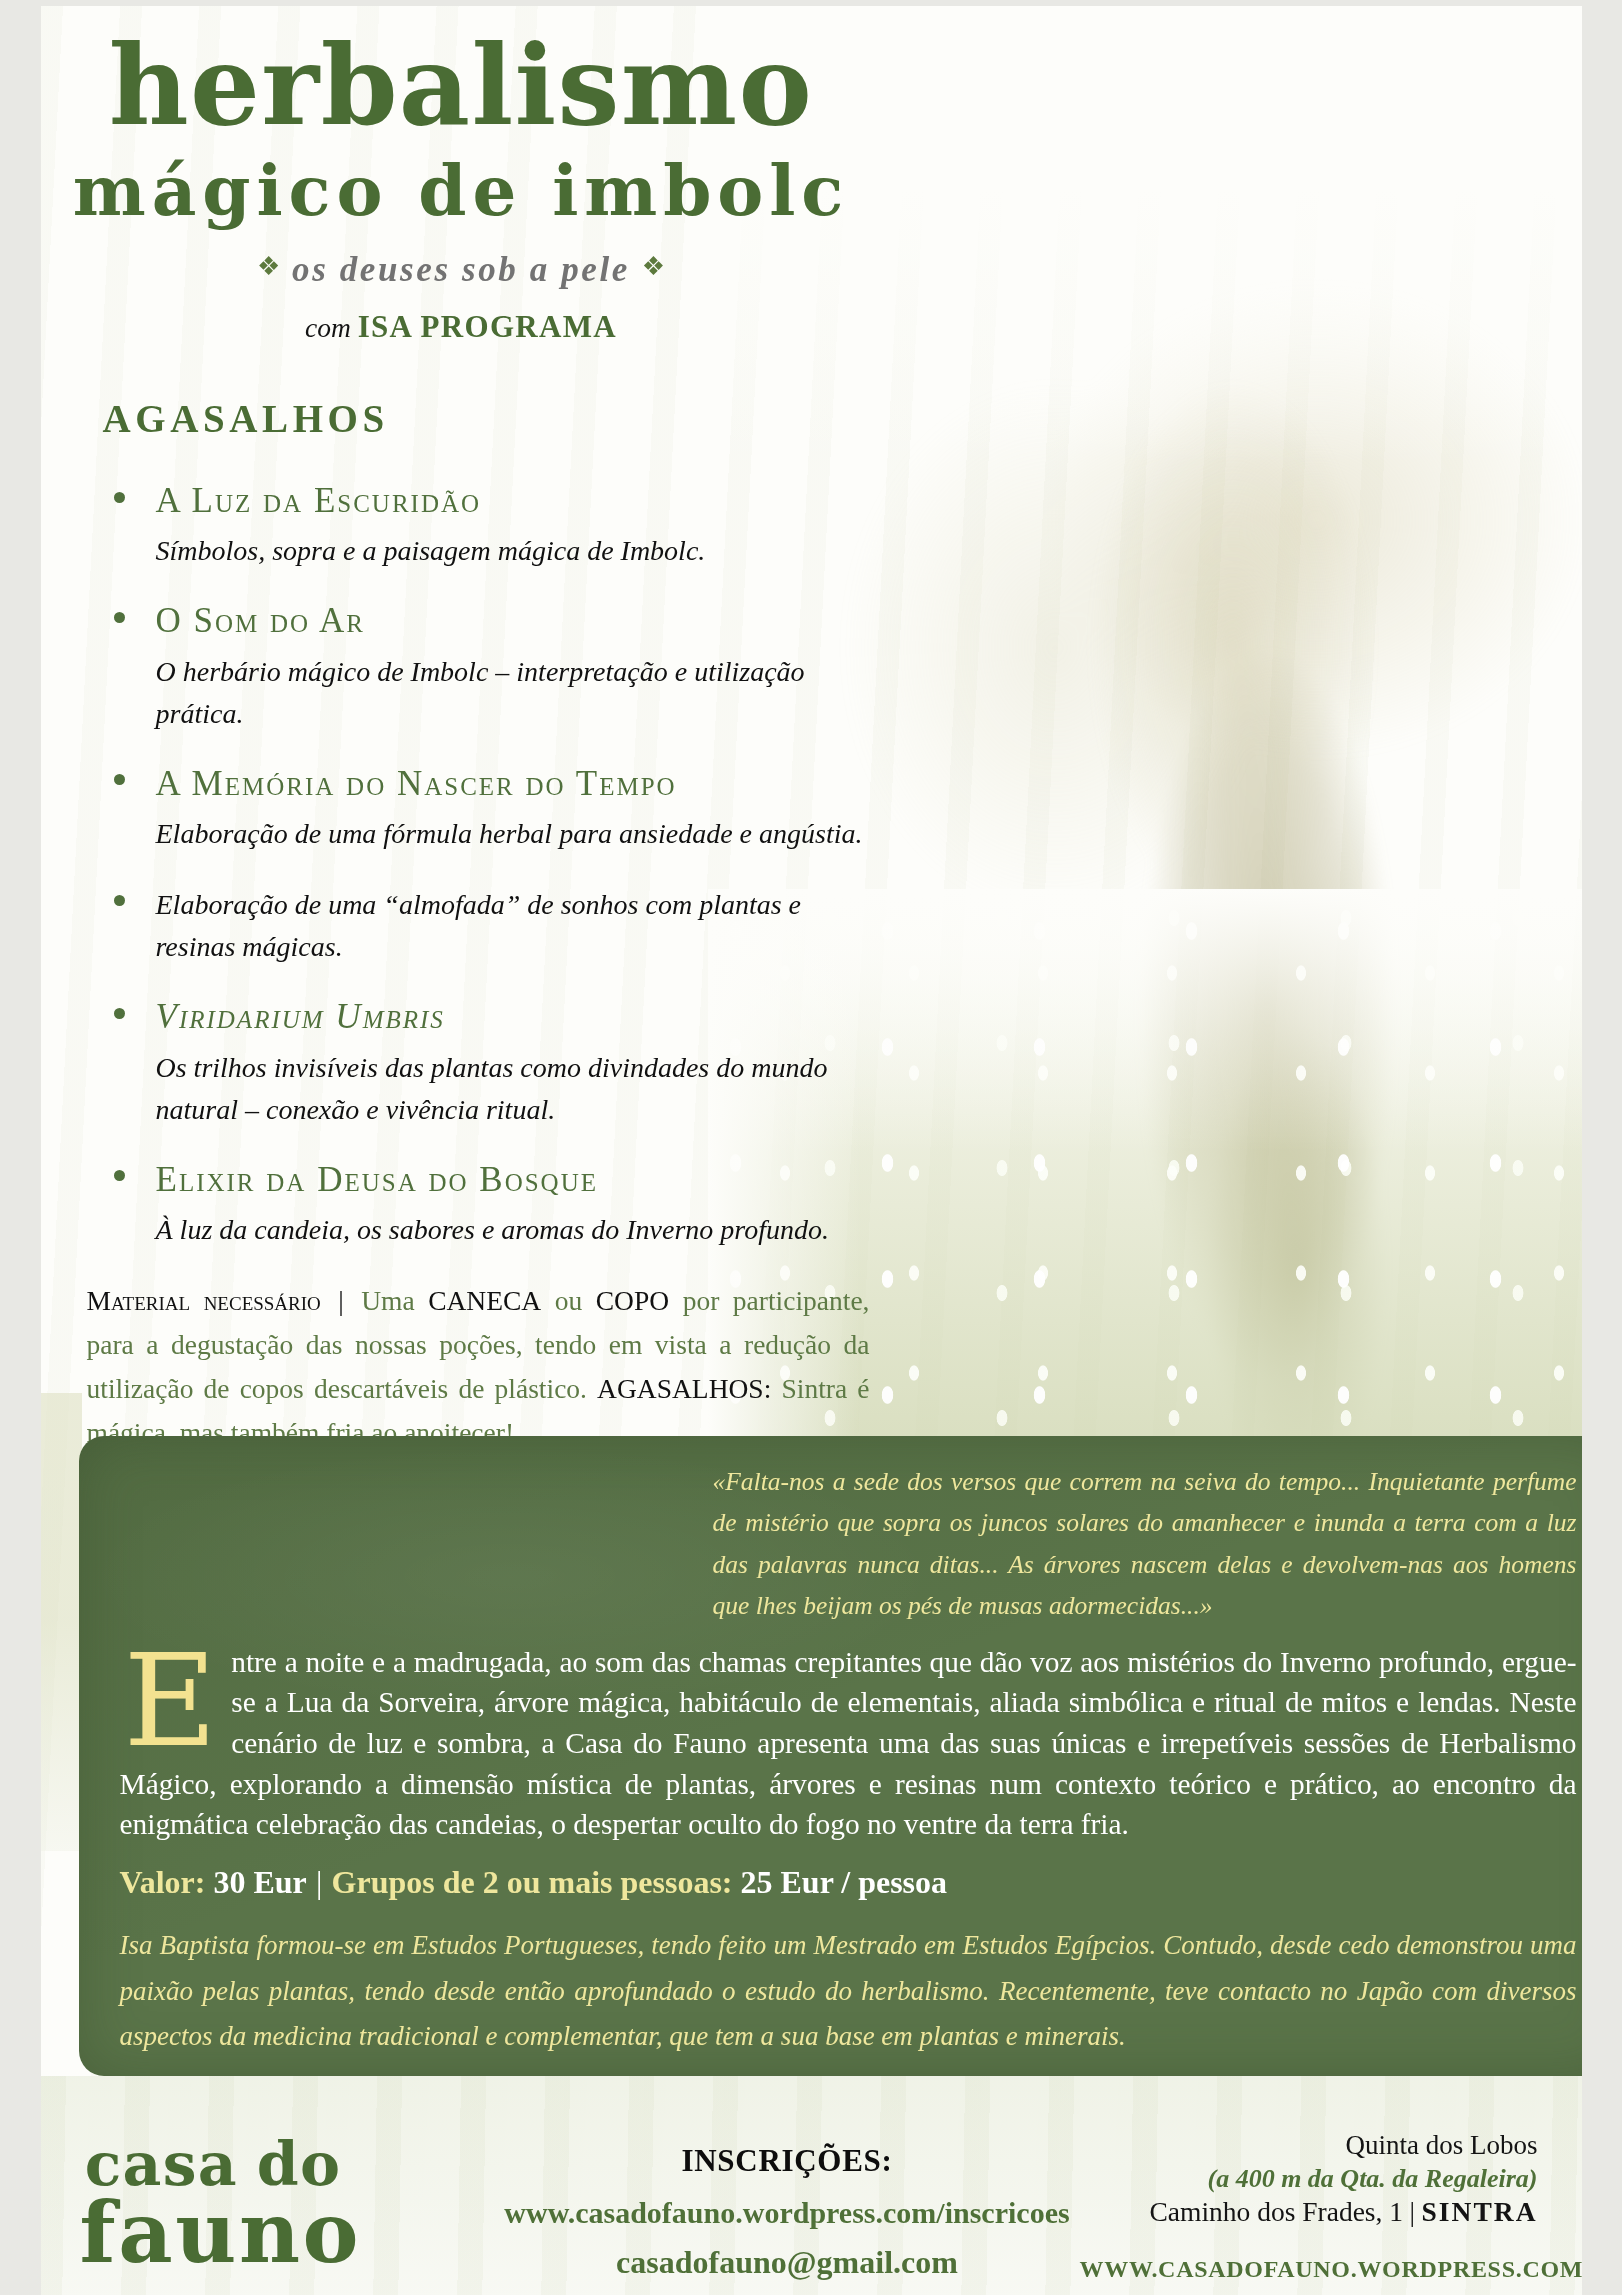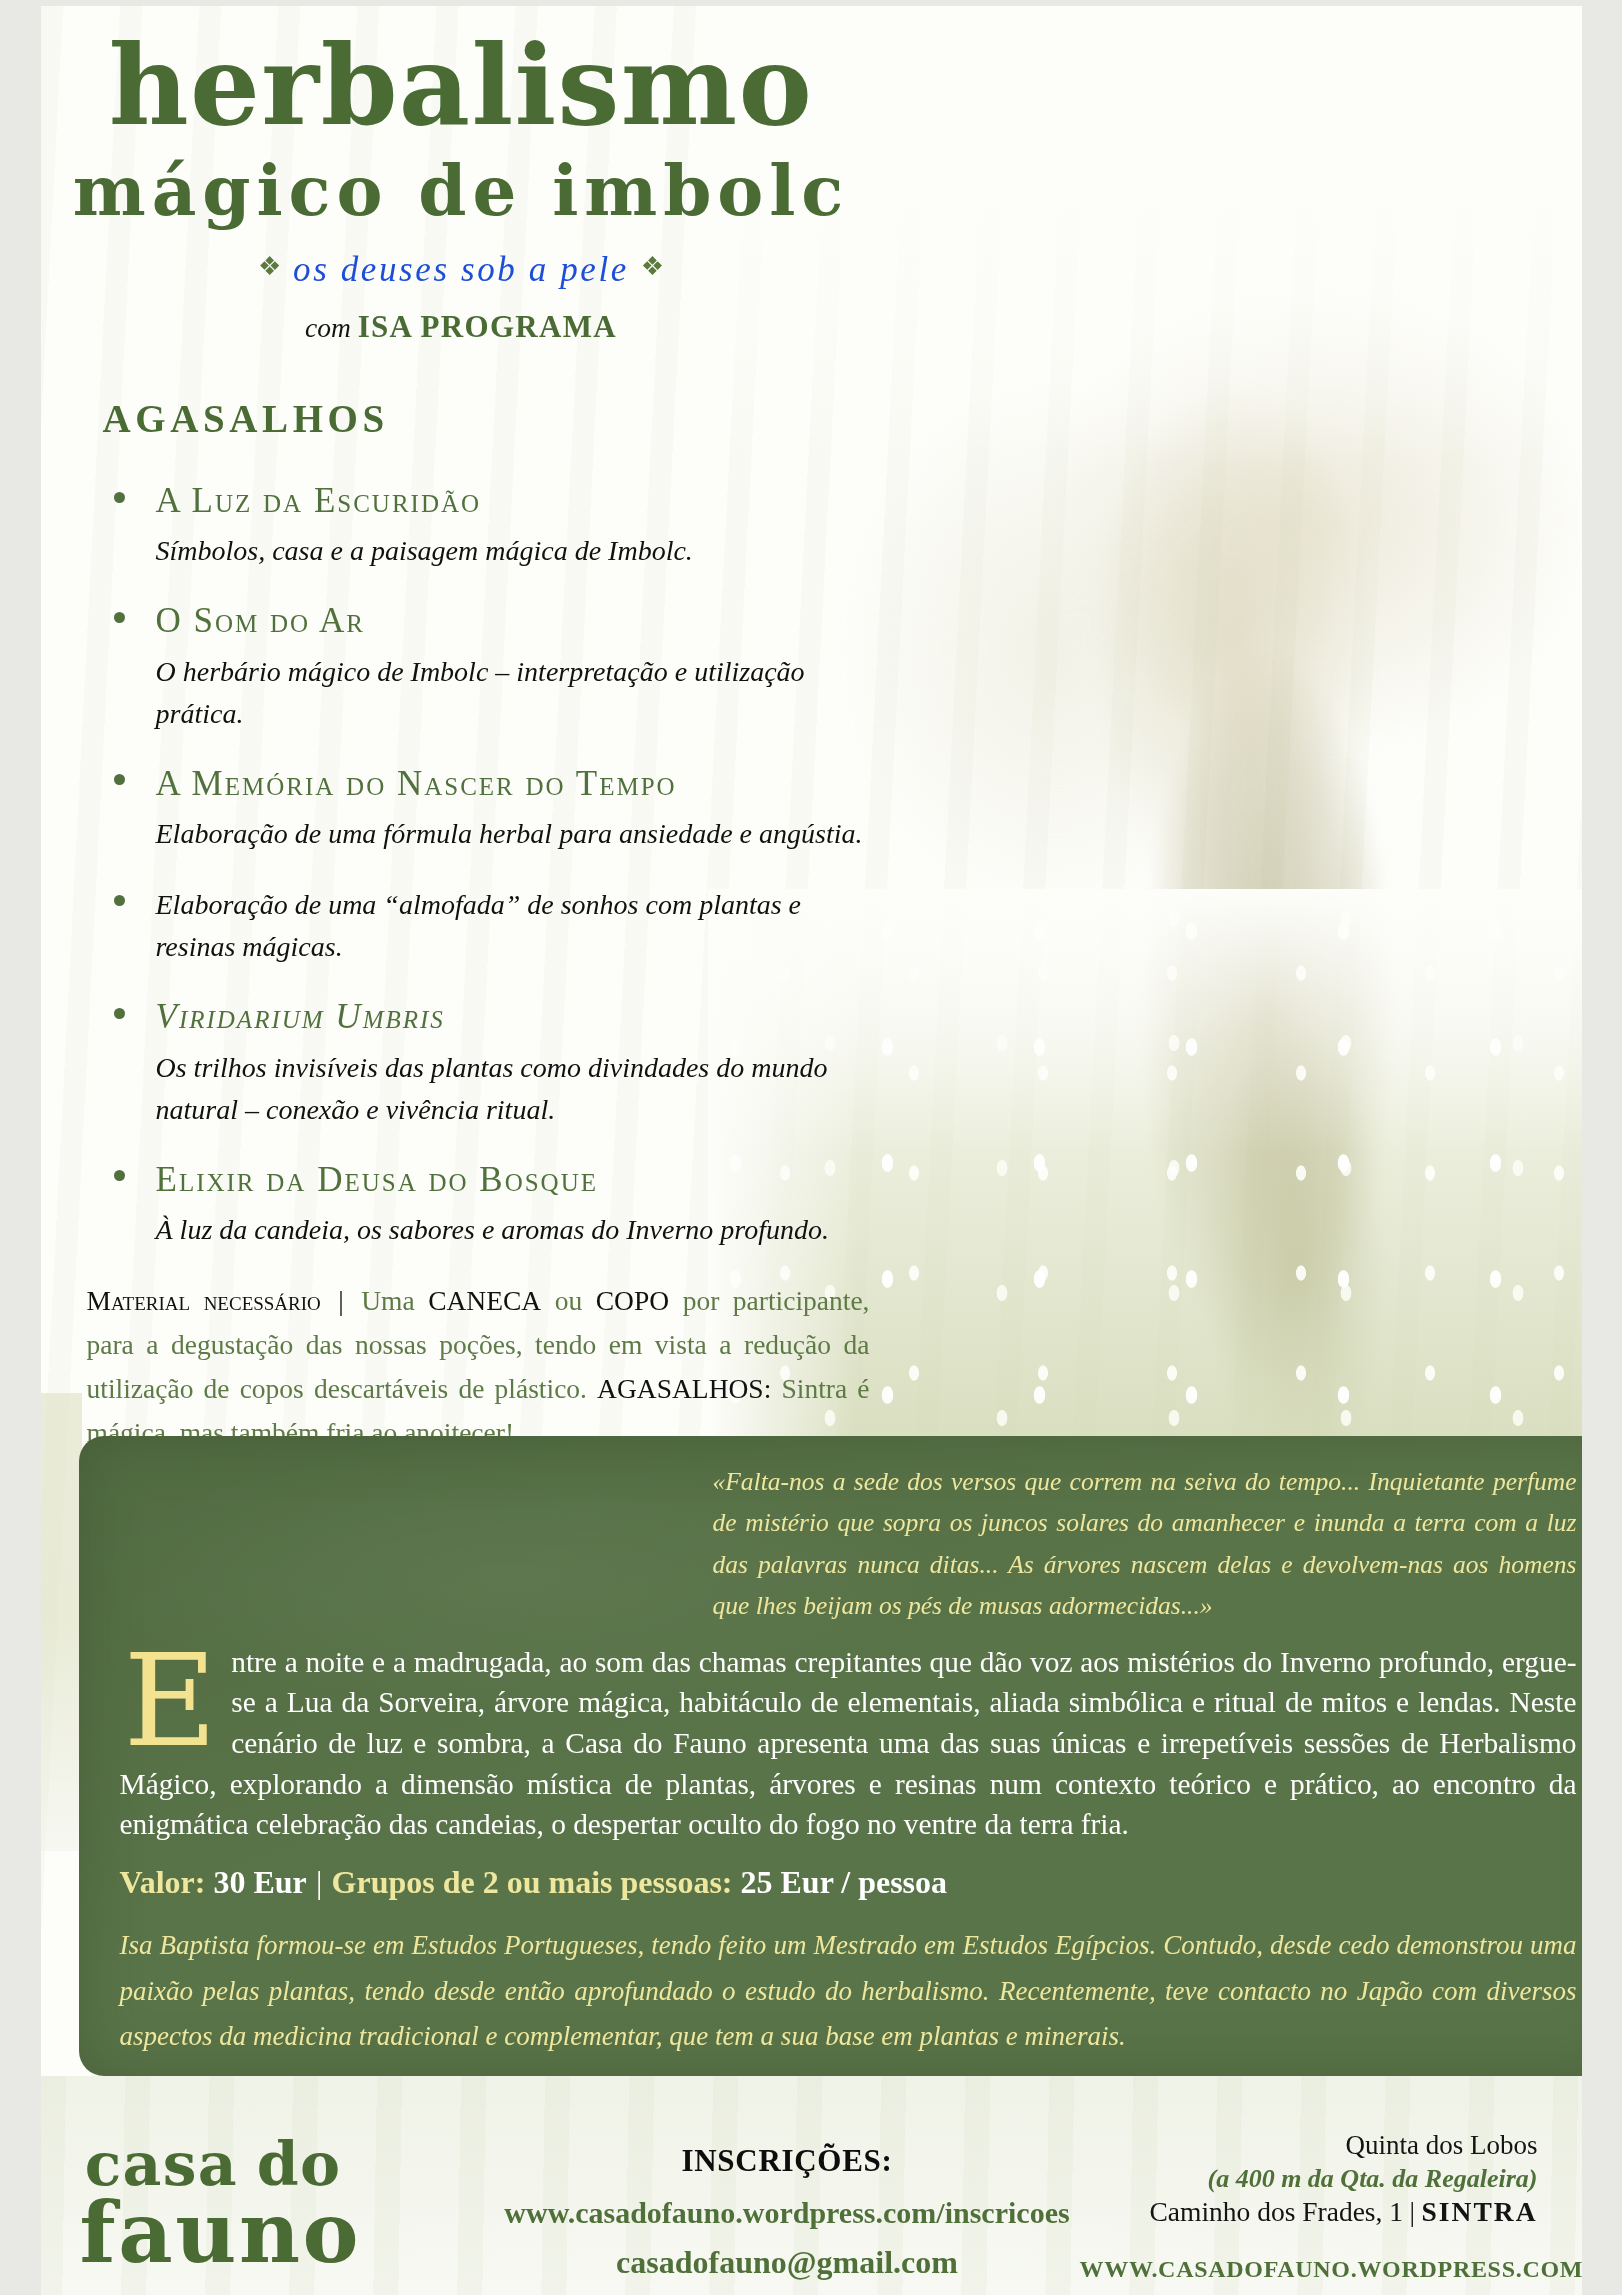--- a/index.html
+++ b/index.html
@@ -73,21 +73,21 @@
   .header { position:absolute; left:26px; top:18.3px; width:789px; text-align:center; }
   .title-1 {
     font-family:"DejaVu Serif", serif; font-weight:bold;
     font-size:110px; line-height:1.12; color:#4a6c34; letter-spacing:1.3px;
   }
   .title-2 {
     font-family:"DejaVu Serif", serif; font-weight:bold;
     font-size:69px; line-height:1.1; color:#4a6c34; letter-spacing:5.9px; margin-top:5.2px;
   }
   .subtitle-row { margin-top:22px; font-size:35px; line-height:1.1; }
-  .subtitle-text { font-style:italic; font-weight:normal; color:#1d4ed8; letter-spacing:2.6px; }
+  .subtitle-text { font-style:italic; font-weight:bold; color:#737373; letter-spacing:2.6px; }
   .ornament { color:#5d7a3e; font-size:26px; vertical-align:5.2px; padding:0 11.8px; }
   .byline { margin-top:19.6px; font-size:27.5px; }
   .byline-prefix { font-style:italic; color:#141414; }
   .instructor { color:#4a6c34; font-weight:bold; font-size:31px; letter-spacing:1.3px; }
 
   
   .program-heading {
     position:absolute; left:62px; top:390px;
     font-size:39px; font-weight:bold; color:#4a6c34; letter-spacing:4.6px;
   }
@@ -192,21 +192,21 @@
       <span class="instructor">ISA PROGRAMA</span>
     </div>
   </div>
 
   <div class="program-heading">AGASALHOS</div>
   <div class="program-list">
 
     <div class="program-item">
       <span class="bullet"></span>
       <div class="item-title">A Luz da Escuridão</div>
-      <div class="item-desc">Símbolos, casa e a paisagem mágica de Imbolc.</div>
+      <div class="item-desc">Símbolos, sopra e a paisagem mágica de Imbolc.</div>
     </div>
 
     <div class="program-item">
       <span class="bullet"></span>
       <div class="item-title">O Som do Ar</div>
       <div class="item-desc">O herbário mágico de Imbolc – interpretação e utilização prática.</div>
     </div>
 
     <div class="program-item">
       <span class="bullet"></span>

